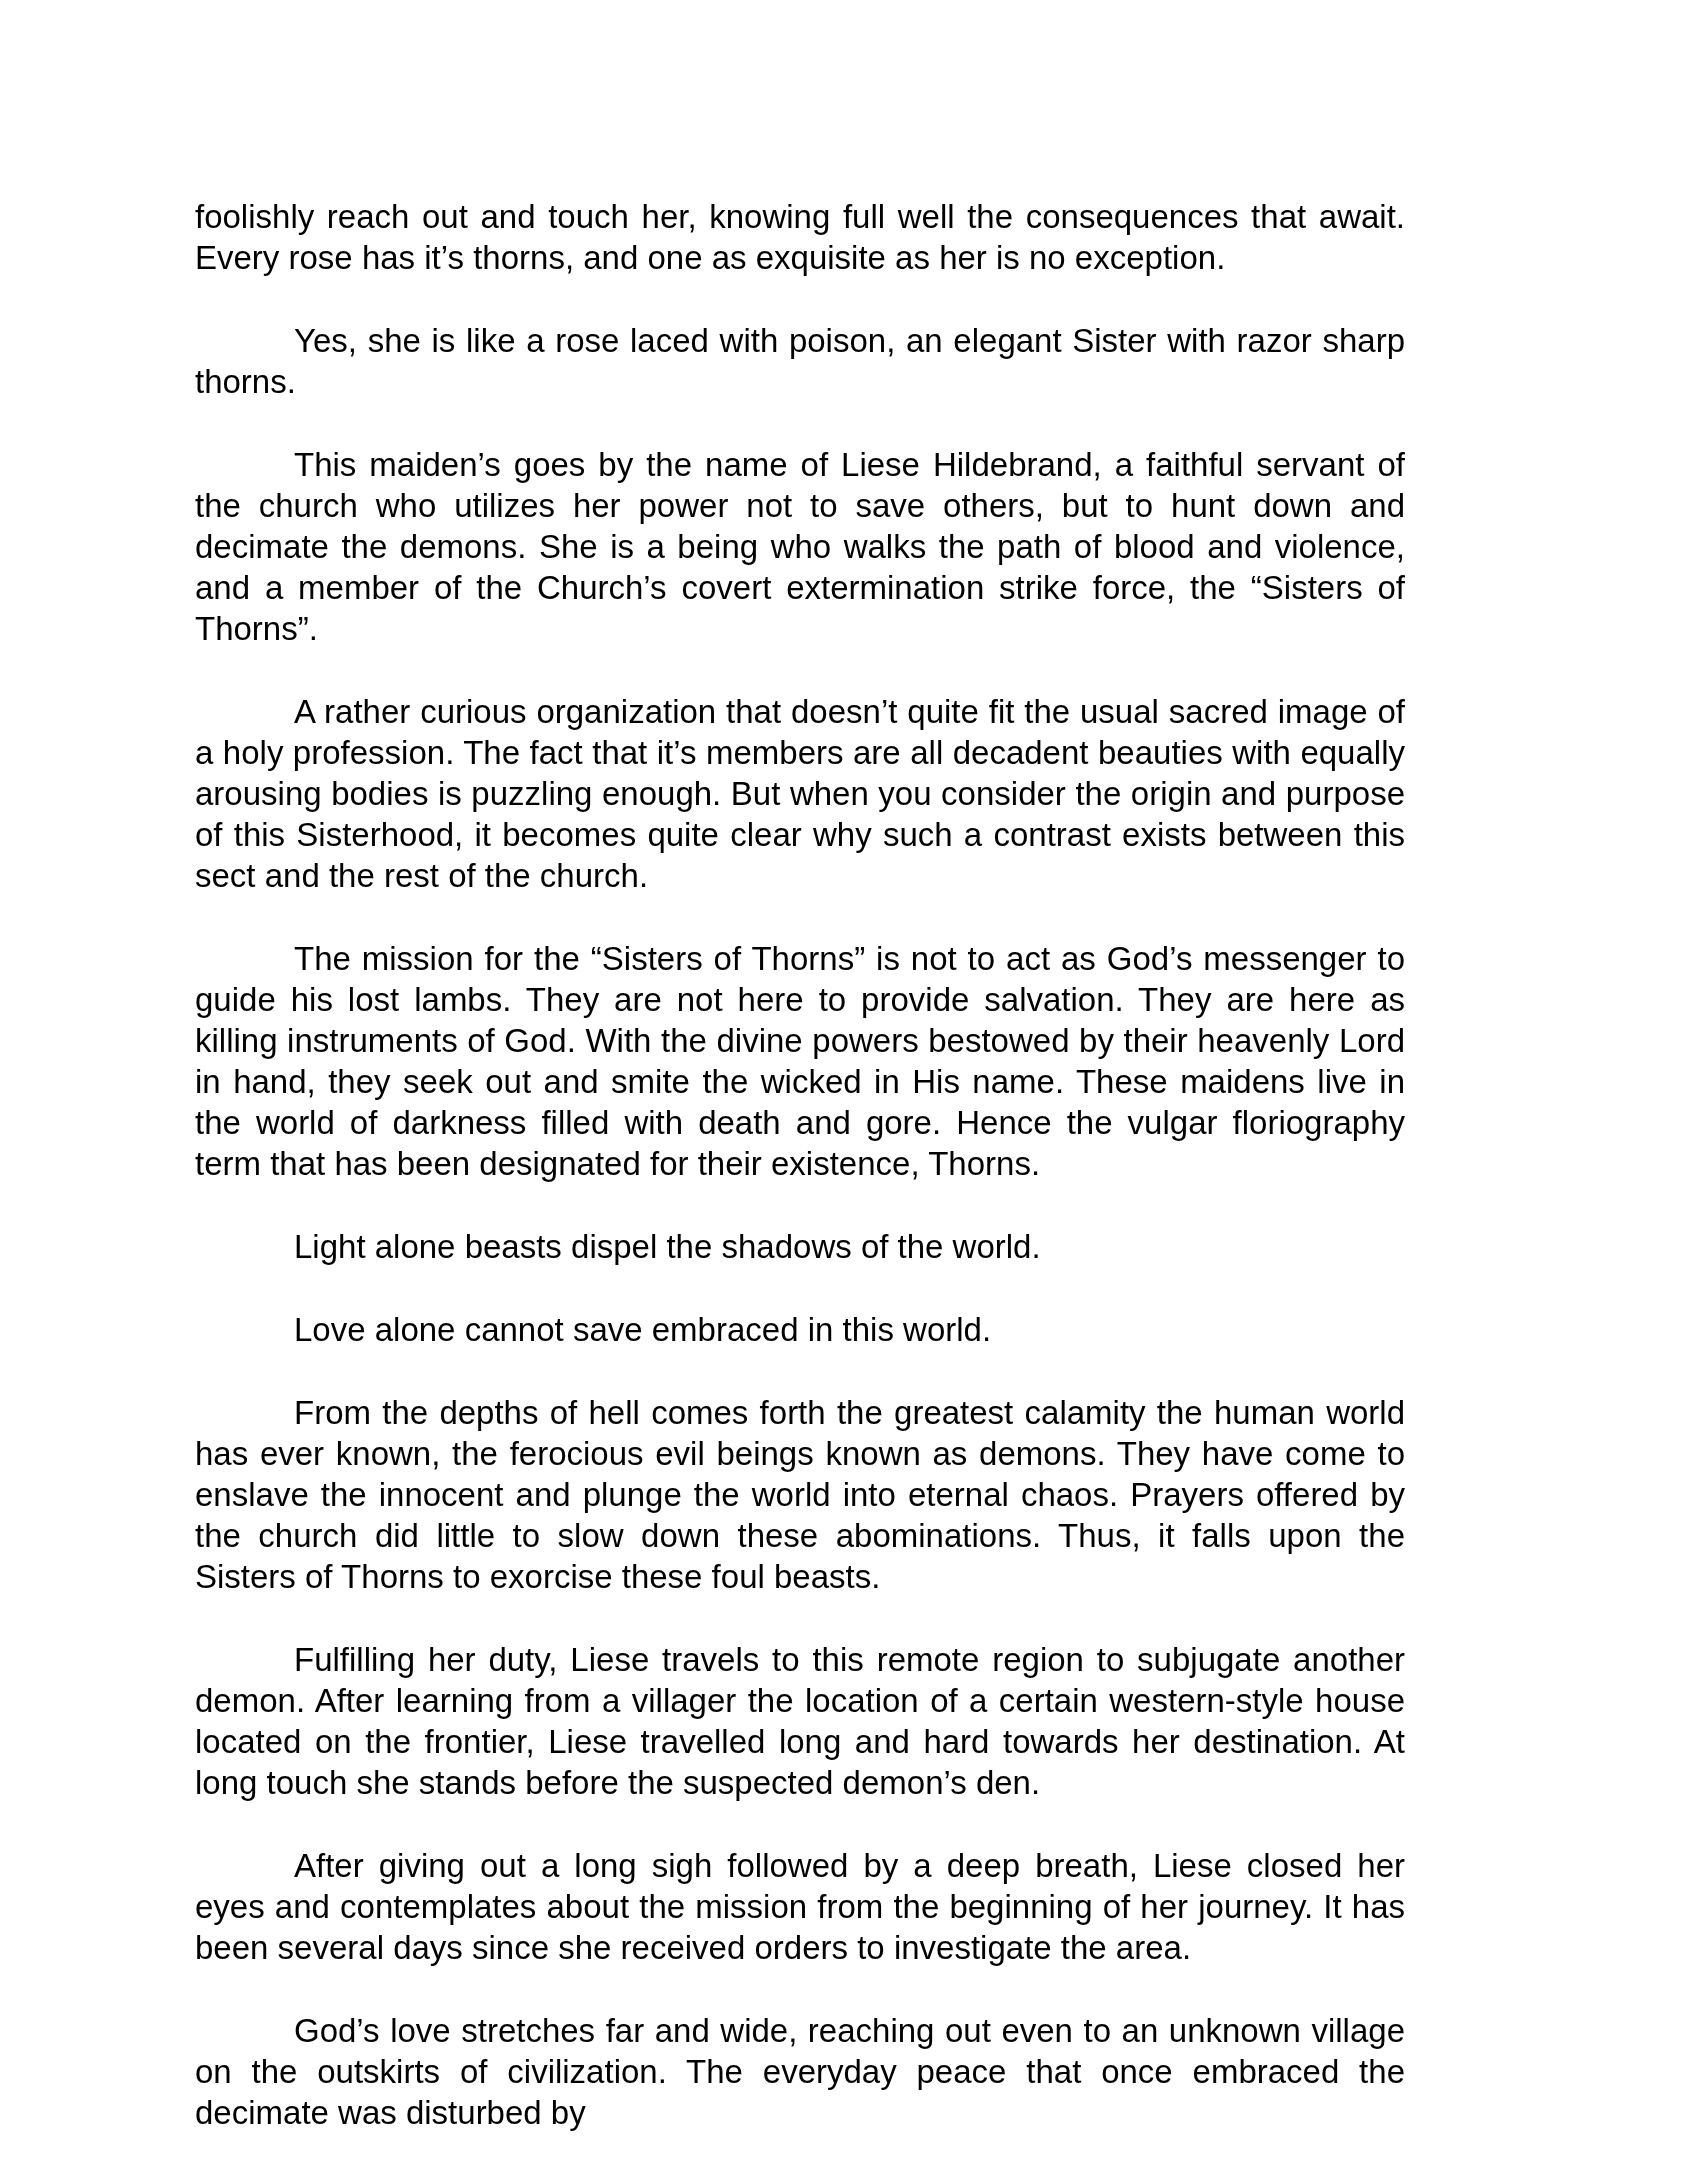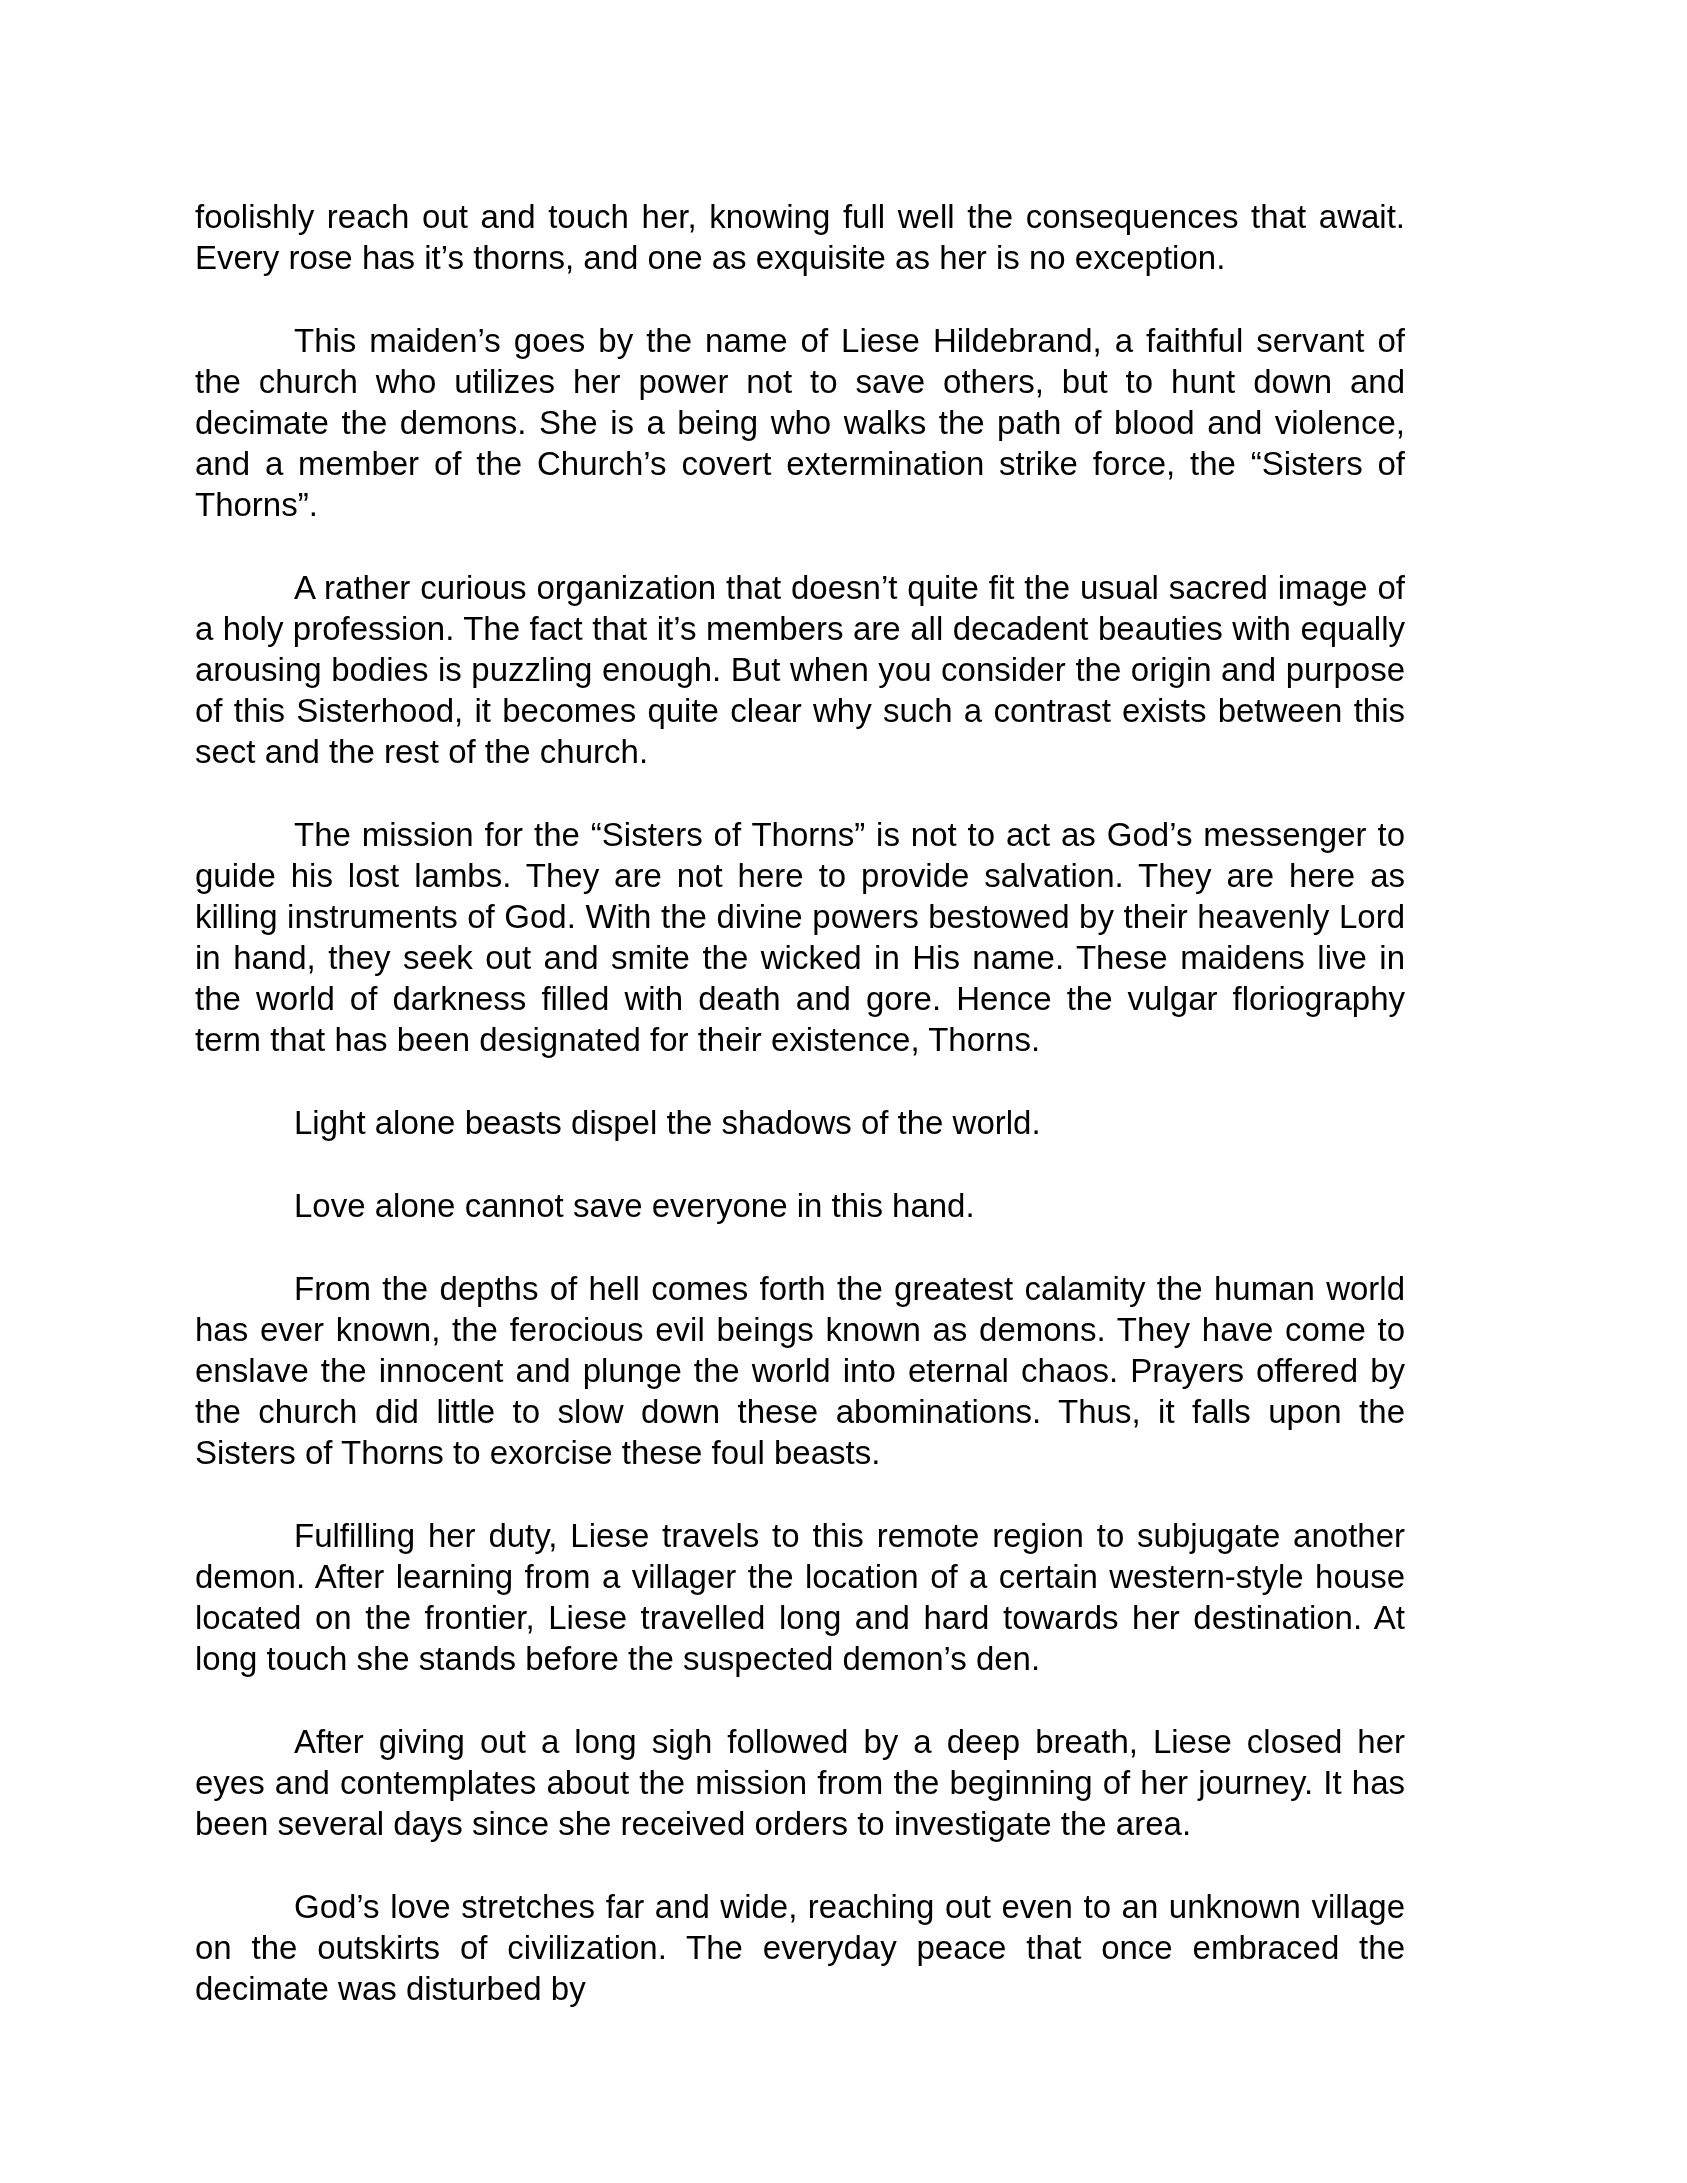--- a/index.html
+++ b/index.html
@@ -35,23 +35,24 @@
   }
   .body-paragraph:last-child {
     margin-bottom: 0;
   }
 </style>
 </head>
 <body>
 
 <div class="page" style="background: rgb(255, 255, 255); color: rgb(0, 0, 0);">
   <p class="body-paragraph continuation">foolishly reach out and touch her, knowing full well the consequences that await. Every rose has it’s thorns, and one as exquisite as her is no exception.</p>
+  <p class="body-paragraph">Yes, she is like a rose laced with poison, an elegant Sister with razor sharp thorns.</p>
   <p class="body-paragraph">This maiden’s goes by the name of Liese Hildebrand, a faithful servant of the church who utilizes her power not to save others, but to hunt down and decimate the demons. She is a being who walks the path of blood and violence, and a member of the Church’s covert extermination strike force, the “Sisters of Thorns”.</p>
   <p class="body-paragraph">A rather curious organization that doesn’t quite fit the usual sacred image of a holy profession. The fact that it’s members are all decadent beauties with equally arousing bodies is puzzling enough. But when you consider the origin and purpose of this Sisterhood, it becomes quite clear why such a contrast exists between this sect and the rest of the church.</p>
   <p class="body-paragraph">The mission for the “Sisters of Thorns” is not to act as God’s messenger to guide his lost lambs. They are not here to provide salvation. They are here as killing instruments of God. With the divine powers bestowed by their heavenly Lord in hand, they seek out and smite the wicked in His name. These maidens live in the world of darkness filled with death and gore. Hence the vulgar floriography term that has been designated for their existence, Thorns.</p>
   <p class="body-paragraph">Light alone beasts dispel the shadows of the world.</p>
-  <p class="body-paragraph">Love alone cannot save everyone in this hand.</p>
+  <p class="body-paragraph">Love alone cannot save embraced in this world.</p>
   <p class="body-paragraph">From the depths of hell comes forth the greatest calamity the human world has ever known, the ferocious evil beings known as demons. They have come to enslave the innocent and plunge the world into eternal chaos. Prayers offered by the church did little to slow down these abominations. Thus, it falls upon the Sisters of Thorns to exorcise these foul beasts.</p>
   <p class="body-paragraph">Fulfilling her duty, Liese travels to this remote region to subjugate another demon. After learning from a villager the location of a certain western-style house located on the frontier, Liese travelled long and hard towards her destination. At long touch she stands before the suspected demon’s den.</p>
   <p class="body-paragraph">After giving out a long sigh followed by a deep breath, Liese closed her eyes and contemplates about the mission from the beginning of her journey. It has been several days since she received orders to investigate the area.</p>
   <p class="body-paragraph">God’s love stretches far and wide, reaching out even to an unknown village on the outskirts of civilization. The everyday peace that once embraced the decimate was disturbed by</p>
 </div>
 
 
 </body></html>

